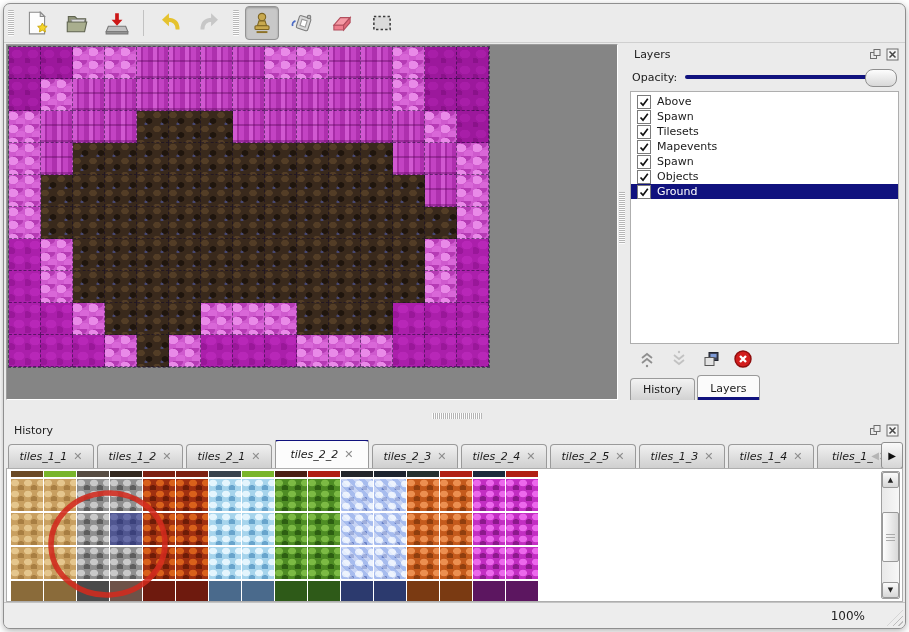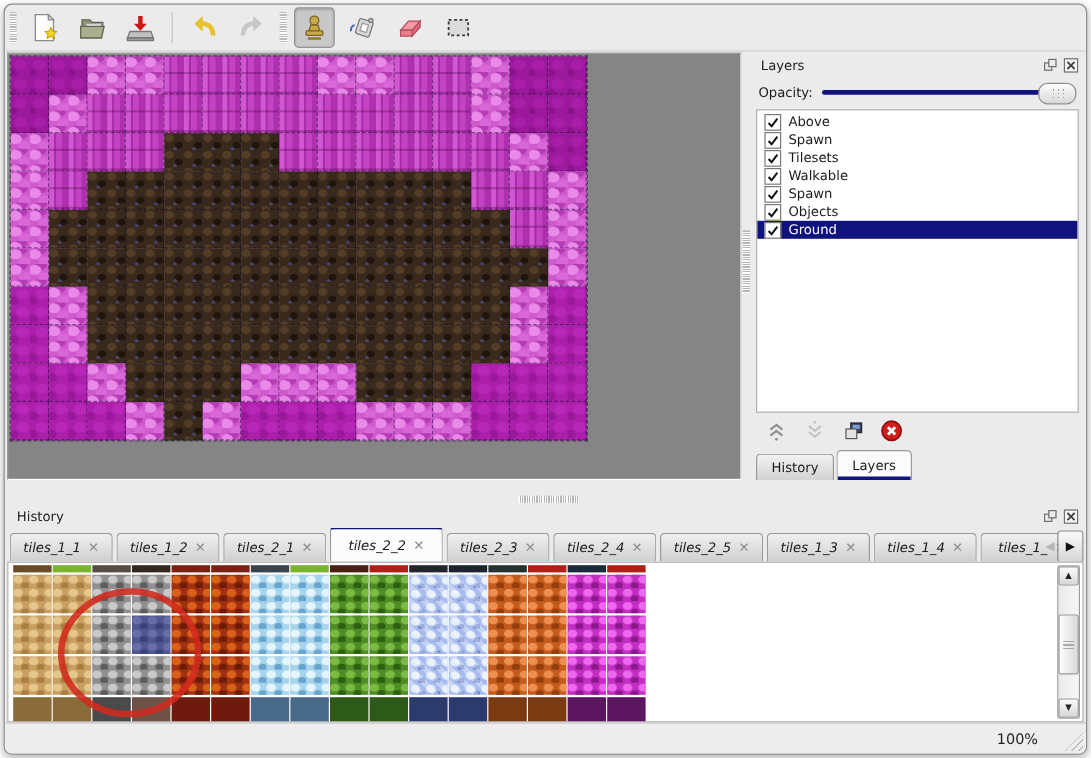--- a/index.html
+++ b/index.html
@@ -398,21 +398,21 @@
               </svg>
             </div>
             <div class="">Tilesets</div>
           </div>
           <div class="layer-row">
             <div class="cbx">
               <svg width="10" height="10" viewBox="0 0 10 10">
                 <path d="M1.5 5.5l2.5 2.7L8.8 1.8" fill="none" stroke="#111" stroke-width="1.7"></path>
               </svg>
             </div>
-            <div class="">Walkable</div>
+            <div class="">Mapevents</div>
           </div>
           <div class="layer-row">
             <div class="cbx">
               <svg width="10" height="10" viewBox="0 0 10 10">
                 <path d="M1.5 5.5l2.5 2.7L8.8 1.8" fill="none" stroke="#111" stroke-width="1.7"></path>
               </svg>
             </div>
             <div class="">Spawn</div>
           </div>
           <div class="layer-row">

